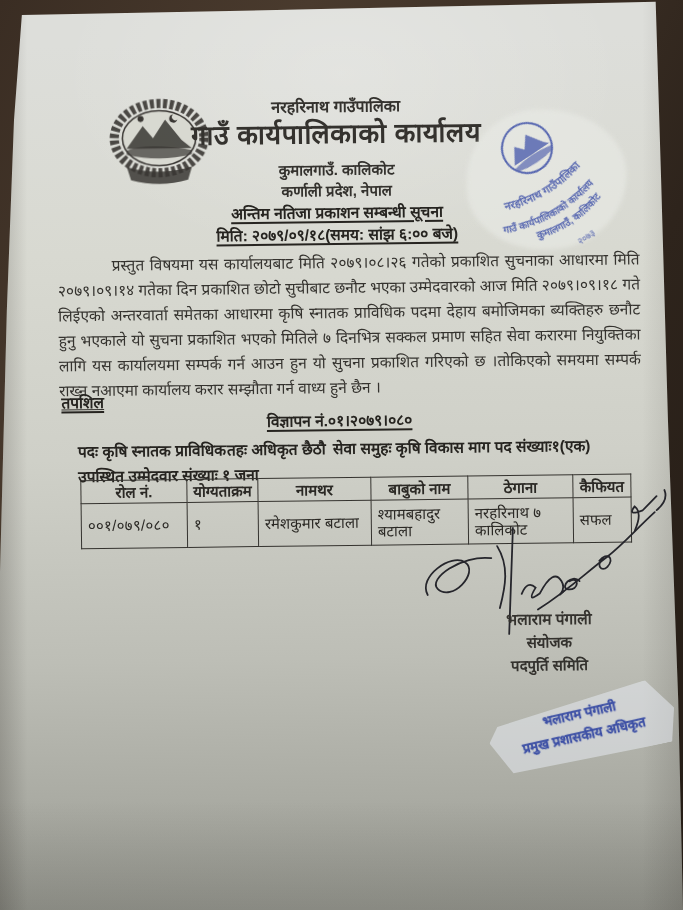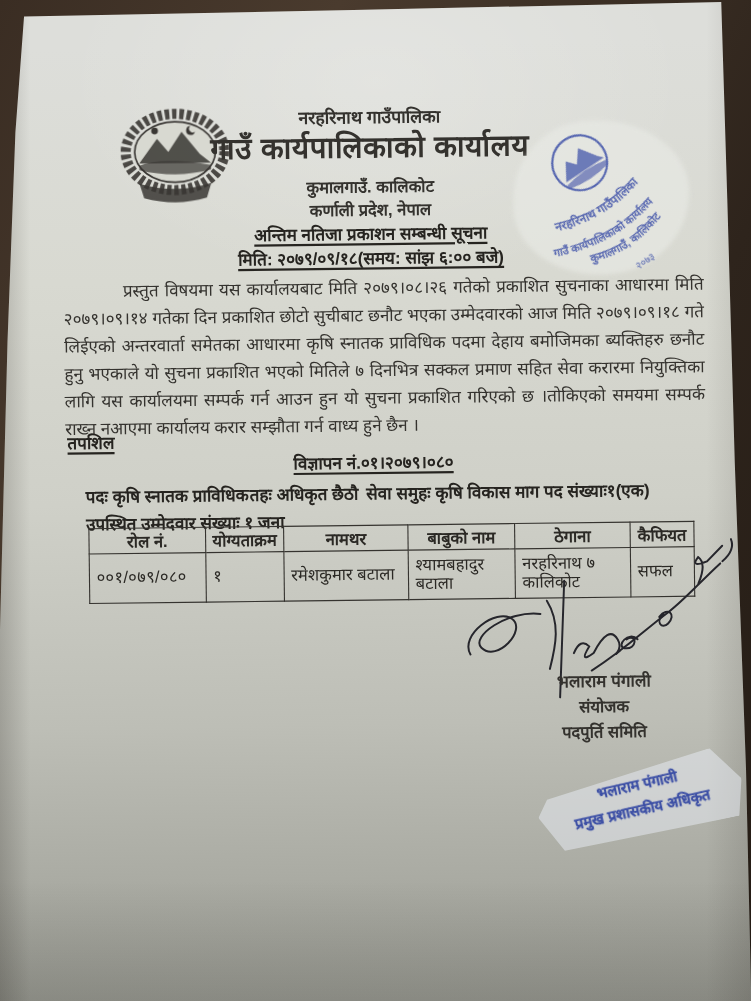--- a/index.html
+++ b/index.html
@@ -39,21 +39,21 @@
   .stamp-patch{ left:470px; top:112px; width:160px; height:140px;
     background:rgba(233,235,230,.60); border-radius:46% 54% 50% 50%/52% 48% 55% 45%;
     filter:blur(2px); }
   .round-stamp{ left:468px; top:108px; width:168px; height:150px;
     transform:rotate(-33deg); opacity:.88; filter:blur(.3px); }
   .round-stamp text, .round-stamp textPath{ fill:#4456aa; font-weight:bold; }
 
   .para{ left:60px; top:250px; width:582px; font-size:15.5px; line-height:25px;
     text-align:justify; text-indent:54px; color:#35332f; }
 
-  .tapshil{ left:62px; top:388px; font-size:15.5px; }
+  .tapshil{ left:62px; top:388px; font-size:15.5px;text-decoration:underline; }
   .adno{ top:409px; font-size:15.5px; }
   .posline{ top:437px; font-size:15.5px; }
   .pos1{ left:78px; } .pos2{ left:227px; } .pos3{ left:333px; }
   .attend{ left:78px; top:462px; font-size:15.5px; }
 
   table.results{ left:80px; top:477px; width:550px; position:absolute;
     border-collapse:collapse; table-layout:fixed; font-size:15px; color:#2b2925; }
   table.results th, table.results td{ border:1.6px solid #35332f; }
   table.results th{ height:22px; font-weight:600; text-align:center; padding:1px 2px; }
   table.results td{ height:45px; padding:2px 6px; vertical-align:middle; line-height:1.15; }

